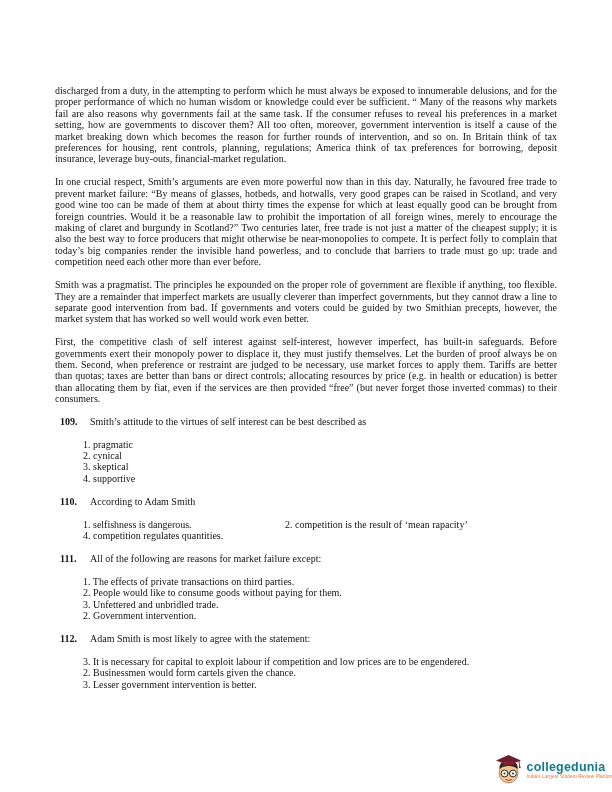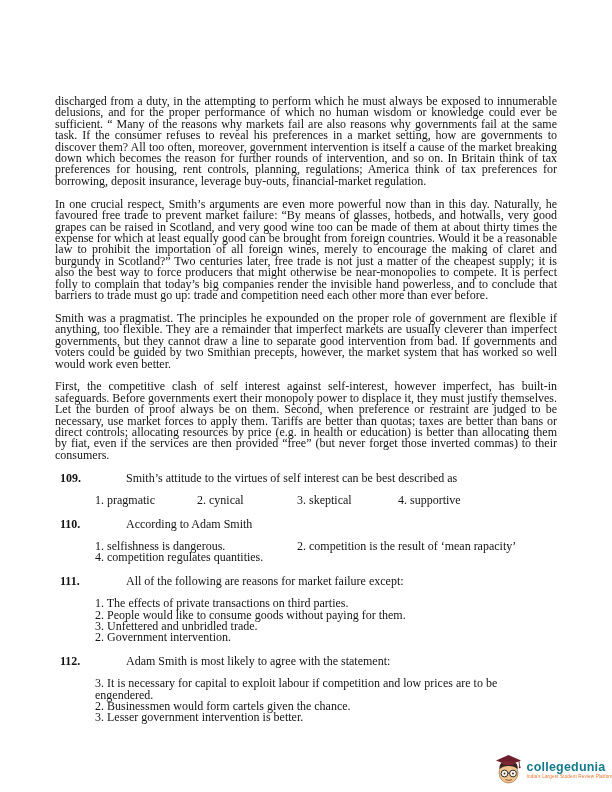--- a/index.html
+++ b/index.html
@@ -7,40 +7,40 @@
     position:relative;
     width:612px;height:792px;
     background:#ffffff;
     margin:0 auto;
     font-family:"Liberation Serif","DejaVu Serif",serif;
     color:#141414;
     overflow:hidden;
   }
   .content{
     position:absolute;
-    left:55px;top:96px;
+    left:55px;top:85px;
     width:502px;
-    font-size:12px;
+    font-size:10px;
     line-height:11.4px;
   }
   .content p{
     margin:0 0 11.5px 0;
     text-align:justify;
   }
   .question{margin-bottom:12px;}
-  .q-head{display:flex;margin-bottom:11px;gap:36px;}
+  .q-head{display:flex;margin-bottom:11px;}
   .q-num{
     font-weight:bold;
     width:35px;
     flex-shrink:0;
     padding-left:5px;
     box-sizing:border-box;
   }
   .q-text{flex:1;text-align:left;}
-  .opts{margin-left:40px;text-align:left;}
+  .opts{margin-left:28px;text-align:left;flex-direction:column;}
   .opts-four{display:flex;}
   .opts-four .opt:nth-child(1){width:102px;}
   .opts-four .opt:nth-child(2){width:100px;}
   .opts-four .opt:nth-child(3){width:101px;}
   .opts-four .opt:nth-child(4){flex:1;}
   .opts-two{display:grid;grid-template-columns:202px 1fr;}
   .opts-list .opt{display:block;}
   .logo{
     position:absolute;
     right:-2px;bottom:6px;

